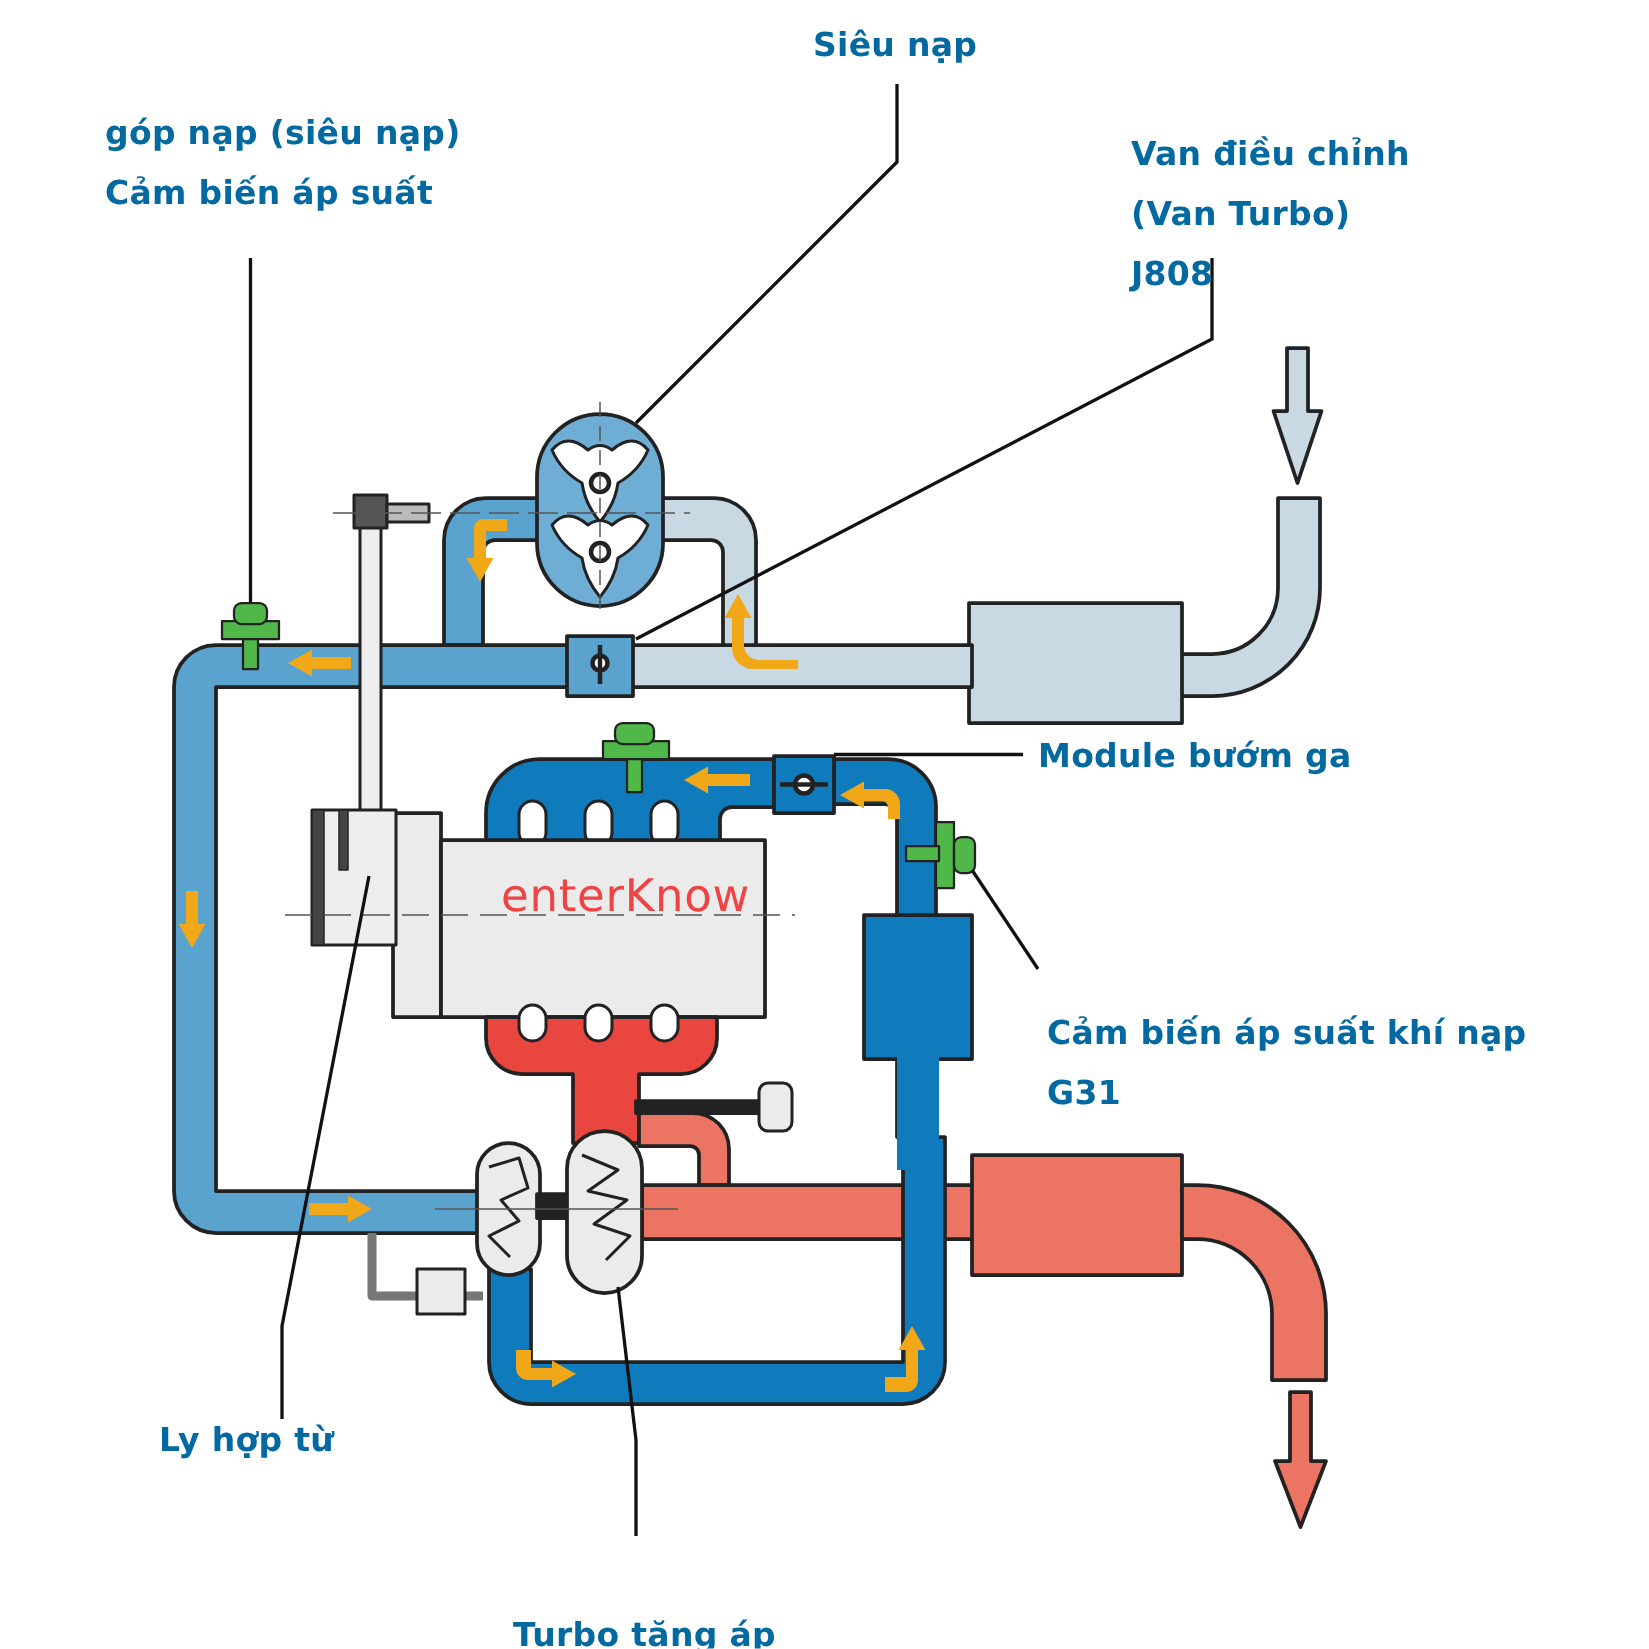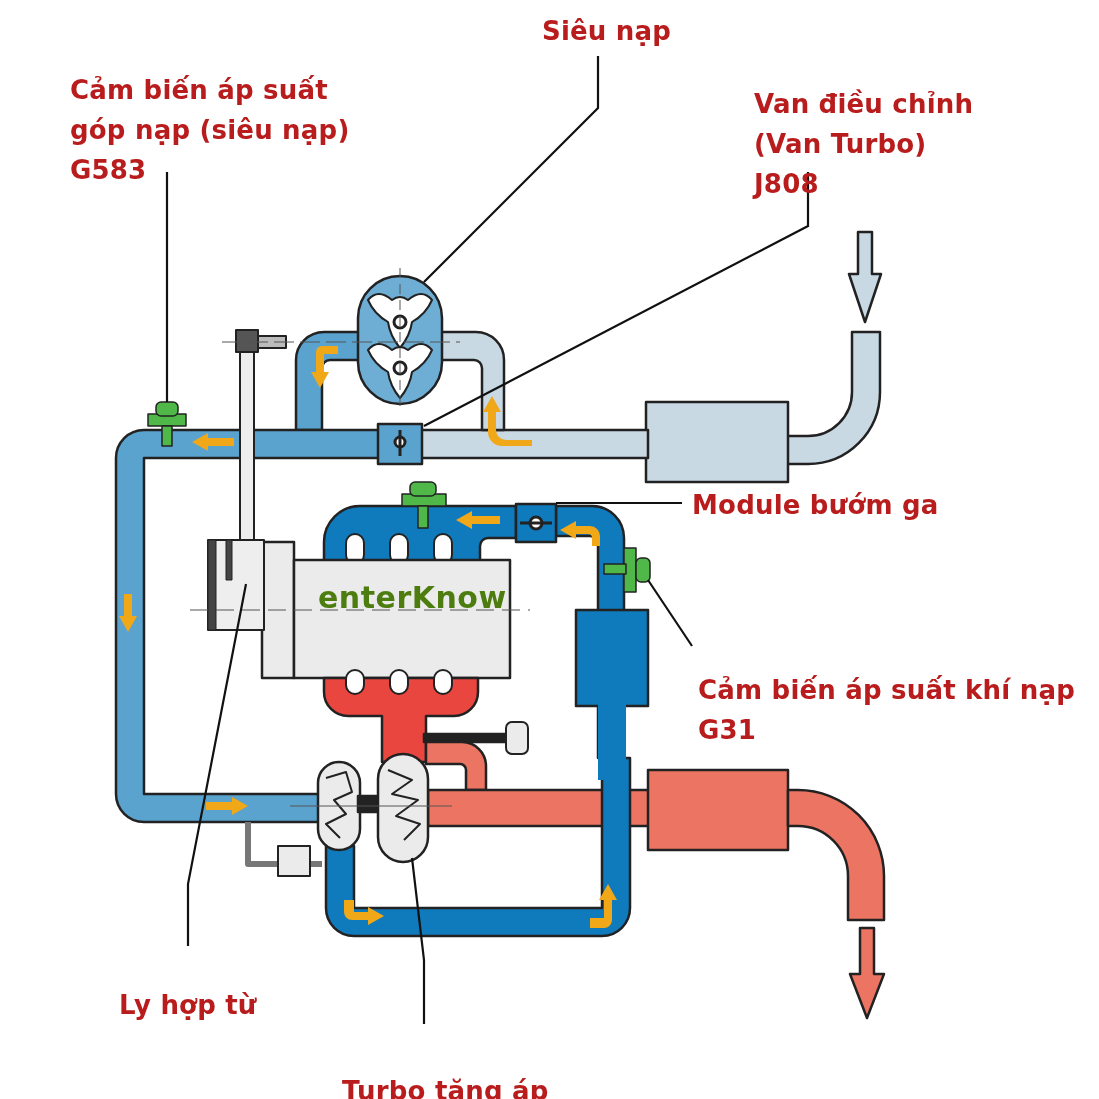--- a/index.html
+++ b/index.html
@@ -1,20 +1,20 @@
 <!DOCTYPE html>
 <html><head>
 <meta charset="utf-8">
 <style>
   html, body { margin:0; padding:0; background:#ffffff; }
   body { width:1099px; height:1099px; position:relative; overflow:hidden; font-family:"DejaVu Sans", "Liberation Sans", sans-serif; }
   svg#diagram { position:absolute; left:0; top:0; }
-  .label { position:absolute; color:#b91c1c; font-weight:bold; font-size:26px; line-height:34px; white-space:nowrap; letter-spacing:0.2px; }
+  .label { position:absolute; color:#0369a1; font-weight:bold; font-size:22px; line-height:34px; white-space:nowrap; letter-spacing:0.2px; }
   .label span { display:block; }
-  .logo { position:absolute; left:318px; top:580px; font-family:"DejaVu Sans", sans-serif; font-size:30px; color:#4d7c0f; letter-spacing:0.5px;font-weight:bold; }
+  .logo { position:absolute; left:334px; top:580px; font-family:"DejaVu Sans", sans-serif; font-size:30px; color:#ef4444; letter-spacing:0.5px; }
 </style>
 </head>
 <body>
 
 <svg id="diagram" width="1099" height="1099" viewBox="0 0 1099 1099" xmlns="http://www.w3.org/2000/svg">
   <g stroke="#222" stroke-width="2.5" stroke-linejoin="round">
 
     <path d="M858,232 h14 v42 h9 l-16,48 l-16,-48 h9 z" fill="#c8d9e4"></path>
 
     <path d="M852,332 h28 v60 a72,72 0 0 1 -72,72 h-30 v-28 h30 a44,44 0 0 0 44,-44 z" fill="#c8d9e4"></path>
@@ -138,34 +138,33 @@
     <path d="M412,858 L424,960 v64"></path>
   </g>
 </svg>
 
 <div class="logo">enterKnow</div>
 
 <div class="label" style="left:542px; top:14px;">
   <span>Siêu nạp</span>
 </div>
 <div class="label" style="left:70px; top:70px; line-height:40px;">
+  <span>góp nạp (siêu nạp)</span>
   <span>Cảm biến áp suất</span>
-  <span>góp nạp (siêu nạp)</span>
-  <span>G583</span>
 </div>
 <div class="label" style="left:718px; top:84px; line-height:40px;margin-left:36px;">
   <span>Van điều chỉnh</span>
   <span>(Van Turbo)</span>
   <span>J808</span>
 </div>
 <div class="label" style="left:692px; top:484px; line-height:42px;">
   <span>Module bướm ga</span>
 </div>
 <div class="label" style="left:698px; top:670px; line-height:40px;">
   <span>Cảm biến áp suất khí nạp</span>
   <span>G31</span>
 </div>
-<div class="label" style="left:106px; top:988px;margin-left:13px;">
+<div class="label" style="left:106px; top:944px;">
   <span>Ly hợp từ</span>
 </div>
 <div class="label" style="left:342px; top:1032px;margin-top:42px;">
   <span>Turbo tăng áp</span>
 </div>
 
 </body></html>

